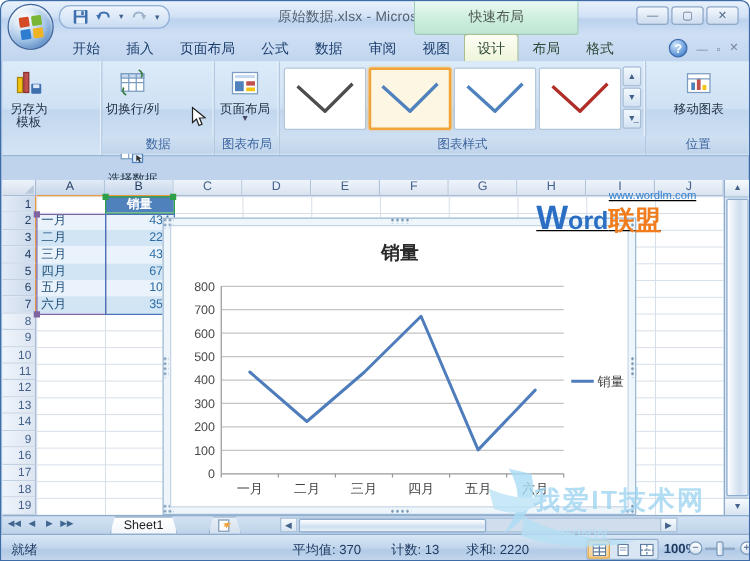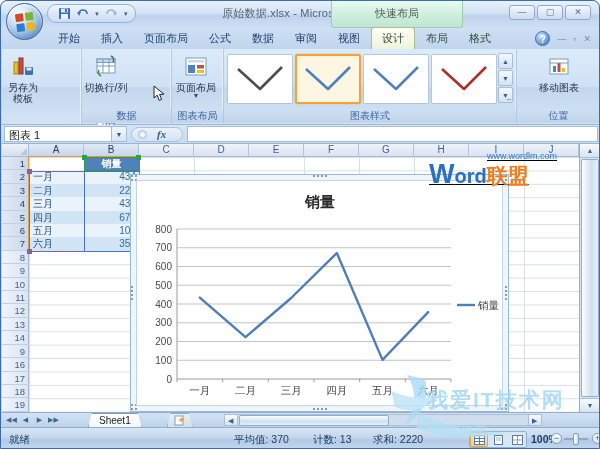--- a/index.html
+++ b/index.html
@@ -338,29 +338,20 @@
       <div class="rgroup-label">位置</div>
     </div>
   </div>
 
   <div class="cursor">
     <svg width="12" height="17" viewBox="0 0 12 17">
         <path d="M1 1 L1 13 L4.2 10.2 L6.2 15.4 L8.6 14.4 L6.6 9.4 L11 9.2 Z" fill="#fff" stroke="#222" stroke-width="1"></path>
       </svg>
   </div>
 
-  <div class="fbar">
-    <div class="namebox">图表 1</div>
-    <div class="name-dd">▼</div>
-    <div class="fx-pill">
-      <span style="width:9px;height:9px;border-radius:50%;background:radial-gradient(#fff,#c7d8ea);border:1px solid #a9c0da"></span>
-      <span class="fx">fx</span>
-    </div>
-    <div class="f-input"></div>
-  </div>
 
   <div class="sheet">
     <div class="gridlines"></div>
     <div class="colhead-row" id="colheads">
         <div class="corner"></div>
         <div class="colhead sel">A</div>
         <div class="colhead sel">B</div>
         <div class="colhead">C</div>
         <div class="colhead">D</div>
         <div class="colhead">E</div>

